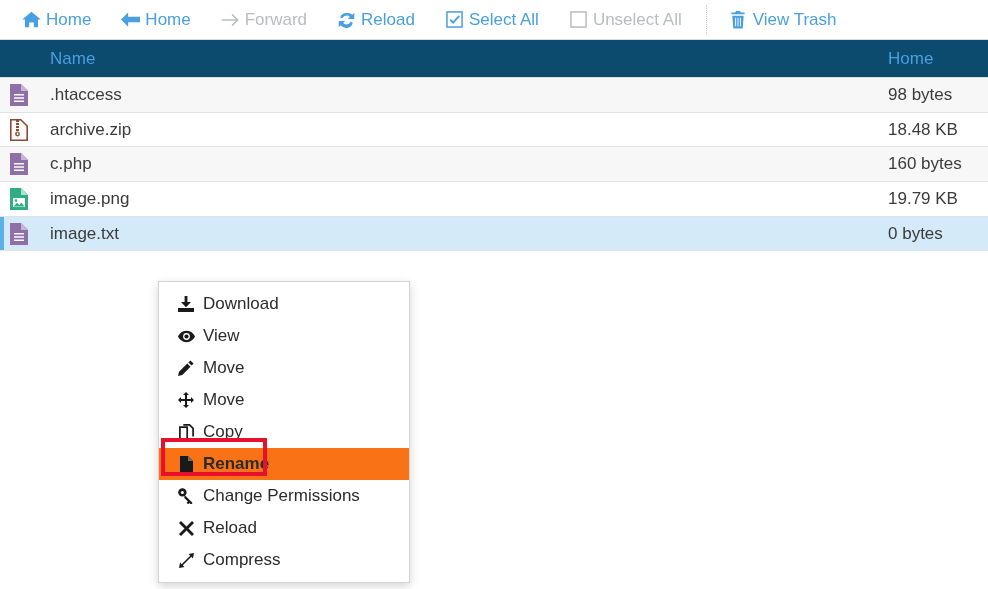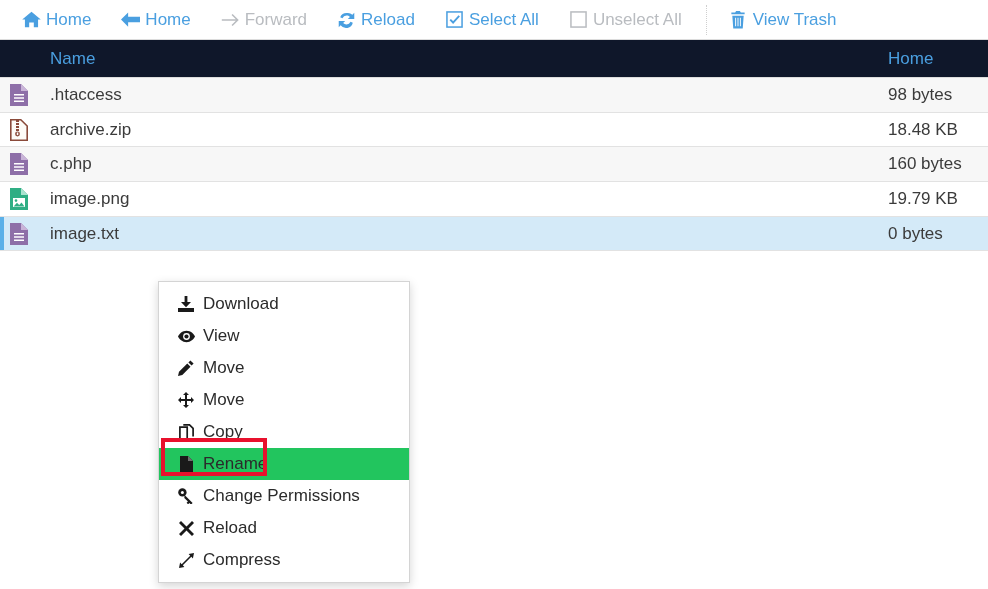--- a/index.html
+++ b/index.html
@@ -50,21 +50,21 @@
   .row {
     display: flex; align-items: center;
     height: 34.7px;
     border-bottom: 1px solid #e2e2e2;
     position: relative;
     font-size: 17px;
     color: #3b3b3b;
   }
   .row.head {
     height: 38px;
-    background: #0f172a;
+    background: #0c4a6e;
     border-bottom: 1px solid #dddddd;
     color: #4a9fe0;
   }
   .row.head .c-name, .row.head .c-size { color: #4a9fe0; }
   .row.odd  { background: #ffffff; }
   .row.even { background: #f7f7f7; }
   .row.selected { background: #d4eaf8; }
   .row.selected::before {
     content: ""; position: absolute; left: 0; top: 0; bottom: 0;
     width: 4px; background: #5bb0e8;
@@ -92,21 +92,21 @@
     z-index: 20;
   }
   .ctx-item {
     display: flex; align-items: center;
     height: 32px;
     padding-left: 18px;
     font-size: 17px;
     color: #2b2b2b;
     cursor: pointer;
   }
-  .ctx-item.active { background: #22c55e; }
+  .ctx-item.active { background: #f97316; font-weight: bold; }
   .ctx-ic {
     width: 18px; height: 18px; flex: none;
     display: inline-flex; align-items: center; justify-content: center;
     margin-right: 8px;
   }
   .ctx-ic svg { display: block; }
   .ctx-label { white-space: nowrap; }
 
   
   .annot {

